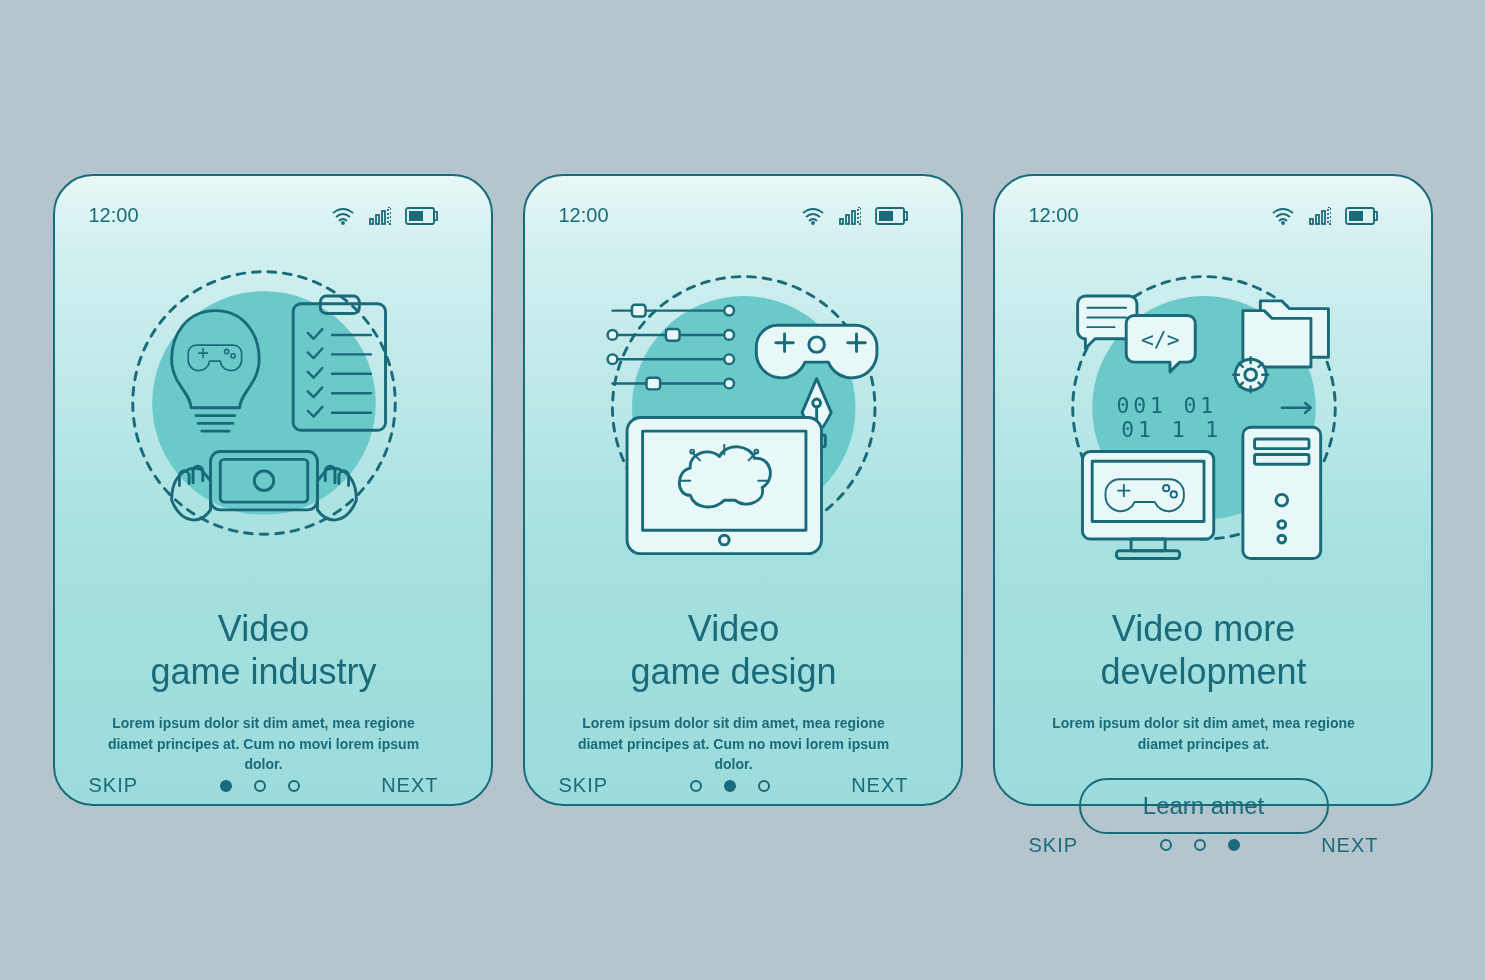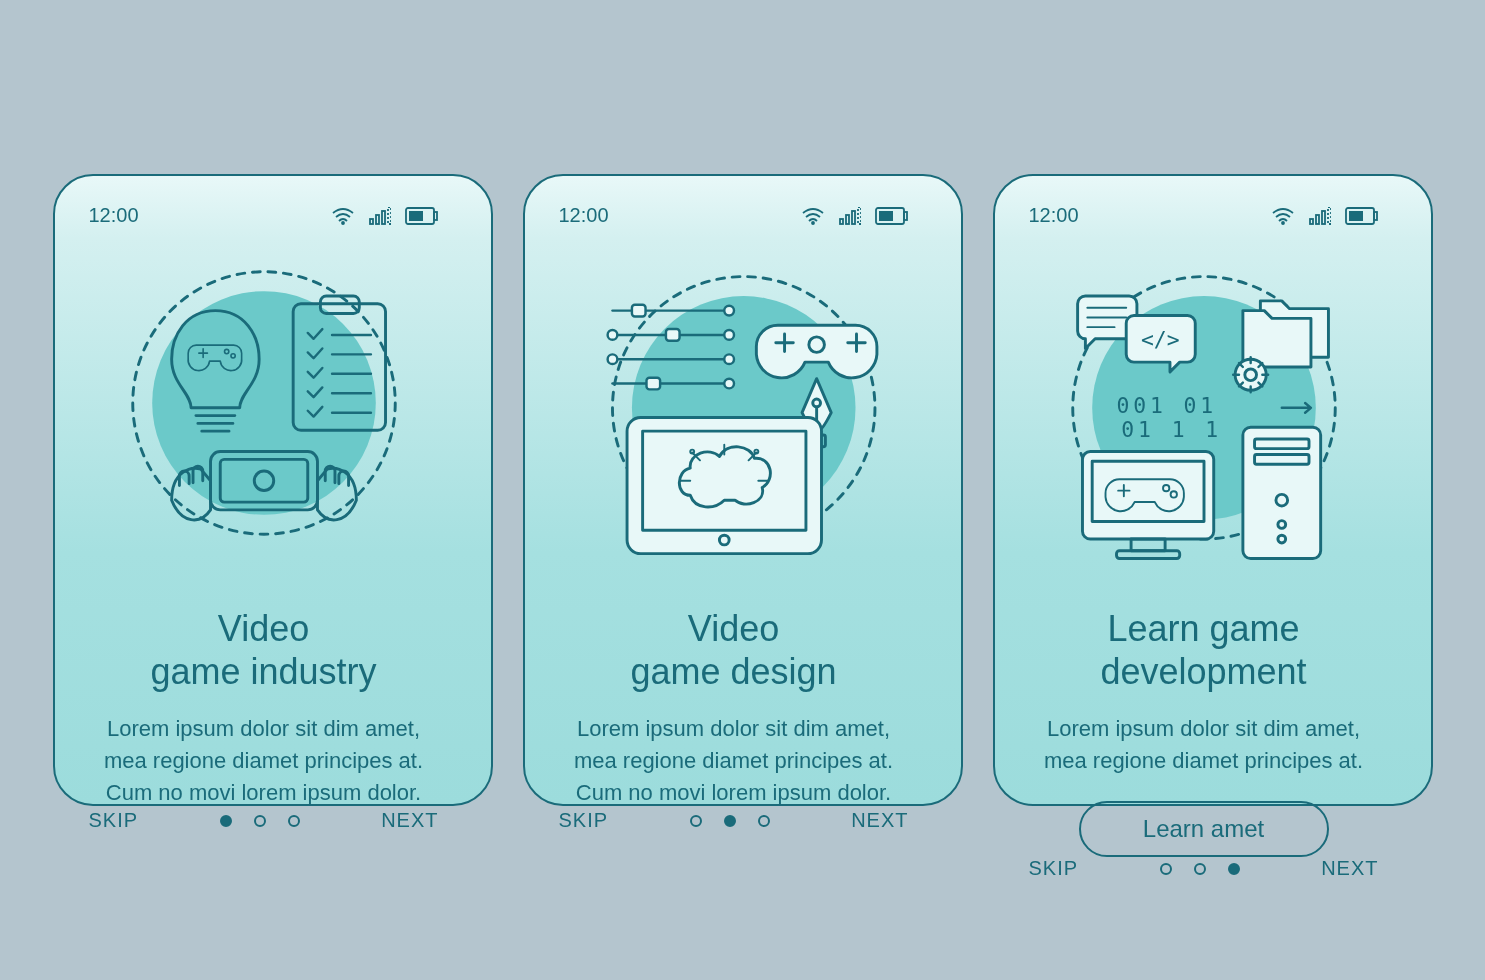--- a/index.html
+++ b/index.html
@@ -50,23 +50,23 @@
   }
   .title {
     font-size: 36px;
     font-weight: 400;
     line-height: 1.2;
     margin-bottom: 20px;
     color: #1a6b7a;
     white-space: pre-line;
   }
   .desc {
-    font-size: 22px;
+    font-size: 14px;
     line-height: 1.45;
-    font-weight: 400;
+    font-weight: 700;
     color: #1a6b7a;
     padding: 0 8px;
   }
   .learn-more {
     margin: 24px auto 0 auto;
     border: 2px solid #1a6b7a;
     border-radius: 40px;
     width: 250px;
     height: 56px;
     display: flex;
@@ -341,21 +341,21 @@
         <rect x="12" y="12" width="56" height="10" rx="2"></rect>
         <rect x="12" y="28" width="56" height="10" rx="2"></rect>
         <circle cx="40" cy="75" r="6"></circle>
         <circle cx="40" cy="100" r="4"></circle>
         <circle cx="40" cy="115" r="4"></circle>
       </g>
     </svg>
   </div>
 
   <div class="content">
-    <div class="title">Learn game
+    <div class="title">Video more
 development</div>
     <div class="desc">Lorem ipsum dolor sit dim amet, mea regione diamet principes at.</div>
     <button class="learn-more">Learn amet</button>
   </div>
 
   <div class="footer">
     <span class="skip">SKIP</span>
     <div class="dots">
       <div class="dot"></div>
       <div class="dot"></div>

